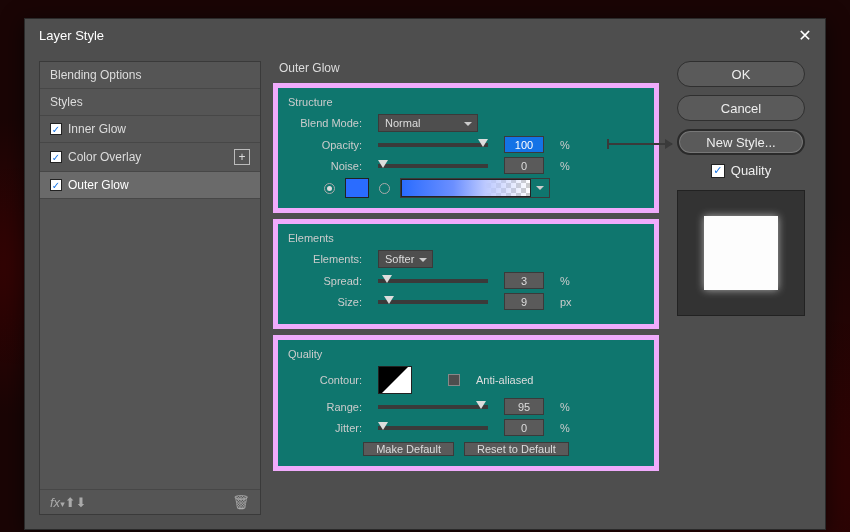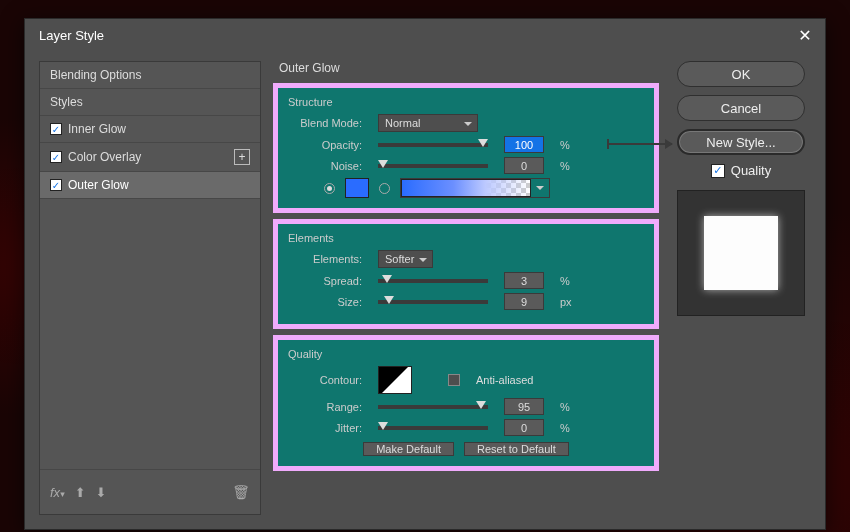--- a/index.html
+++ b/index.html
@@ -8,21 +8,21 @@
 .dialog { position: absolute; left: 24px; top: 18px; width: 802px; height: 512px; background: #4e4e4e; border: 1px solid #2a2a2a; box-shadow: 0 4px 20px rgba(0,0,0,0.6); }
 .titlebar { height: 32px; background: #4e4e4e; display: flex; align-items: center; justify-content: space-between; padding: 0 8px 0 14px; color: #fff; font-size: 13px; }
 .close-btn { width: 24px; height: 24px; display: flex; align-items: center; justify-content: center; color: #fff; cursor: pointer; font-size: 16px; }
 .body { display: flex; padding: 10px 14px 14px 14px; gap: 12px; height: calc(100% - 32px); }
 .styles-panel { width: 222px; background: #555; border: 1px solid #3a3a3a; display: flex; flex-direction: column; position: relative; }
 .styles-header, .styles-item { padding: 6px 10px; color: #ddd; font-size: 12px; border-bottom: 1px solid #474747; display: flex; align-items: center; gap: 6px; }
 .styles-header { background: #555; }
 .styles-item.selected { background: #6a6a6a; color: #fff; }
 .styles-item .chk { width: 12px; height: 12px; background: #fff; border: 1px solid #222; display: inline-flex; align-items: center; justify-content: center; font-size: 10px; color: #1473e6; }
 .styles-item .plus { margin-left: auto; width: 16px; height: 16px; border: 1px solid #bbb; display: flex; align-items: center; justify-content: center; font-size: 12px; color: #ddd; }
-.styles-footer { margin-top: auto; padding: 14px 10px; display: flex; align-items: center; gap: 10px; color: #aaa; font-size: 13px; border-top: 1px solid #474747; }
+.styles-footer { margin-top: auto; padding: 4px 10px; display: flex; align-items: center; color: #aaa; font-size: 13px; border-top: 1px solid #474747; }
 .styles-footer .spacer { flex: 1; }
 .main-col { flex: 1; display: flex; flex-direction: column; gap: 6px; color: #ddd; }
 .section-title { font-size: 12px; color: #ddd; padding: 0 0 2px 6px; }
 .group { border: 5px solid #f0abfc; background: #0f766e; padding: 8px 10px 10px 10px; }
 .group-title { font-size: 11px; color: #ccc; margin-bottom: 6px; }
 .row { display: flex; align-items: center; gap: 16px; margin: 4px 0; font-size: 11px; }
 .row .lbl { width: 74px; text-align: right; color: #ccc; }
 .dropdown { background: #4e4e4e; border: 1px solid #3a3a3a; color: #ddd; font-size: 11px; padding: 2px 18px 2px 6px; height: 18px; position: relative; display: inline-flex; align-items: center; min-width: 100px; }
 .dropdown::after { content: ""; position: absolute; right: 5px; top: 7px; border-left: 4px solid transparent; border-right: 4px solid transparent; border-top: 4px solid #ccc; }
 .dropdown.sm { min-width: 54px; }

